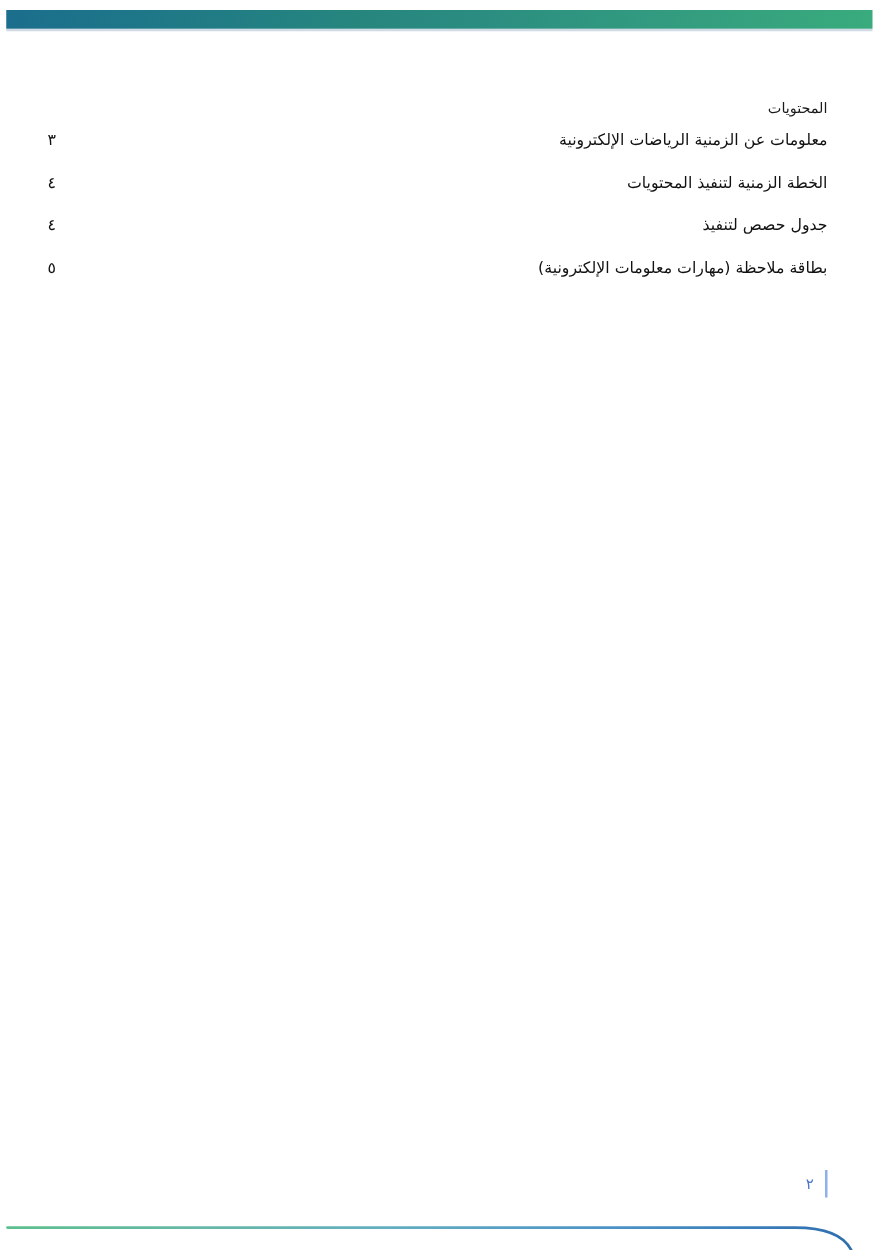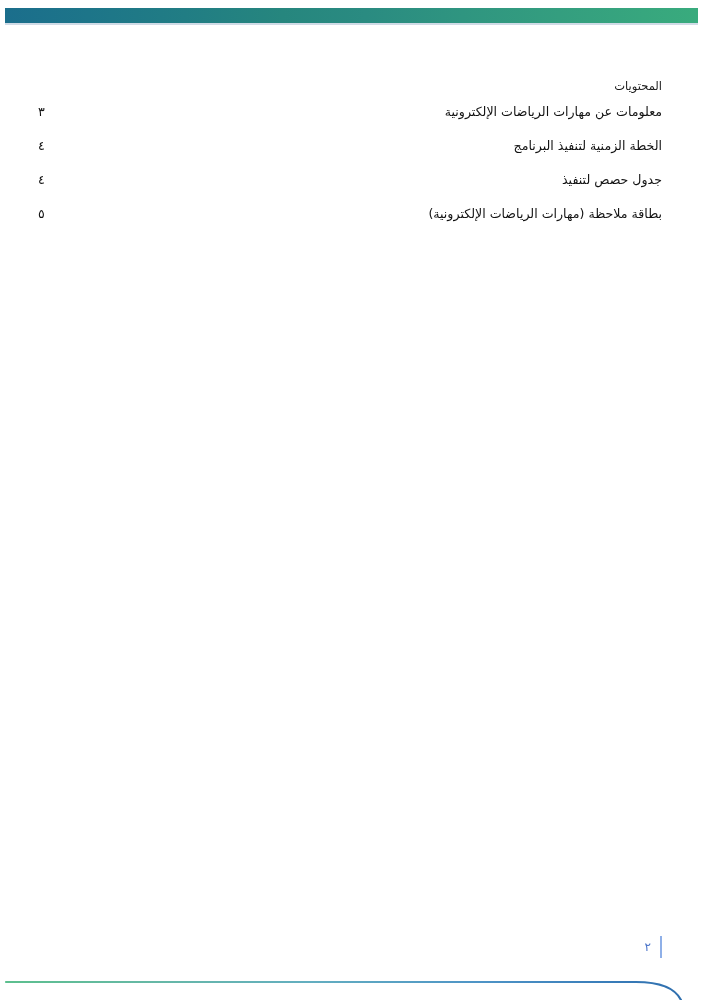--- a/index.html
+++ b/index.html
@@ -171,36 +171,36 @@
     <div class="top-bar"></div>
     <div class="top-bar-shadow"></div>
   </div>
 
   <div class="toc">
 
     <div class="toc-heading">المحتويات</div>
 
     <ul class="toc-list" id="toc-list">
         <li class="toc-row">
-          <span class="toc-title">معلومات عن مهارات الرياضات الإلكترونية</span>
+          <span class="toc-title">معلومات عن الزمنية الرياضات الإلكترونية</span>
           <span class="toc-leader"></span>
           <span class="toc-page">٣</span>
         </li>
         <li class="toc-row">
-          <span class="toc-title">الخطة الزمنية لتنفيذ البرنامج</span>
+          <span class="toc-title">الخطة الزمنية لتنفيذ المحتويات</span>
           <span class="toc-leader"></span>
           <span class="toc-page">٤</span>
         </li>
         <li class="toc-row">
           <span class="toc-title">جدول حصص لتنفيذ</span>
           <span class="toc-leader"></span>
           <span class="toc-page">٤</span>
         </li>
         <li class="toc-row">
-          <span class="toc-title">بطاقة ملاحظة (مهارات الرياضات الإلكترونية)</span>
+          <span class="toc-title">بطاقة ملاحظة (مهارات معلومات الإلكترونية)</span>
           <span class="toc-leader"></span>
           <span class="toc-page">٥</span>
         </li>
       </ul>
 
   </div>
 
   <div class="footer-pagenum">
     <div class="footer-rule"></div>
     <div class="footer-num">٢</div>

